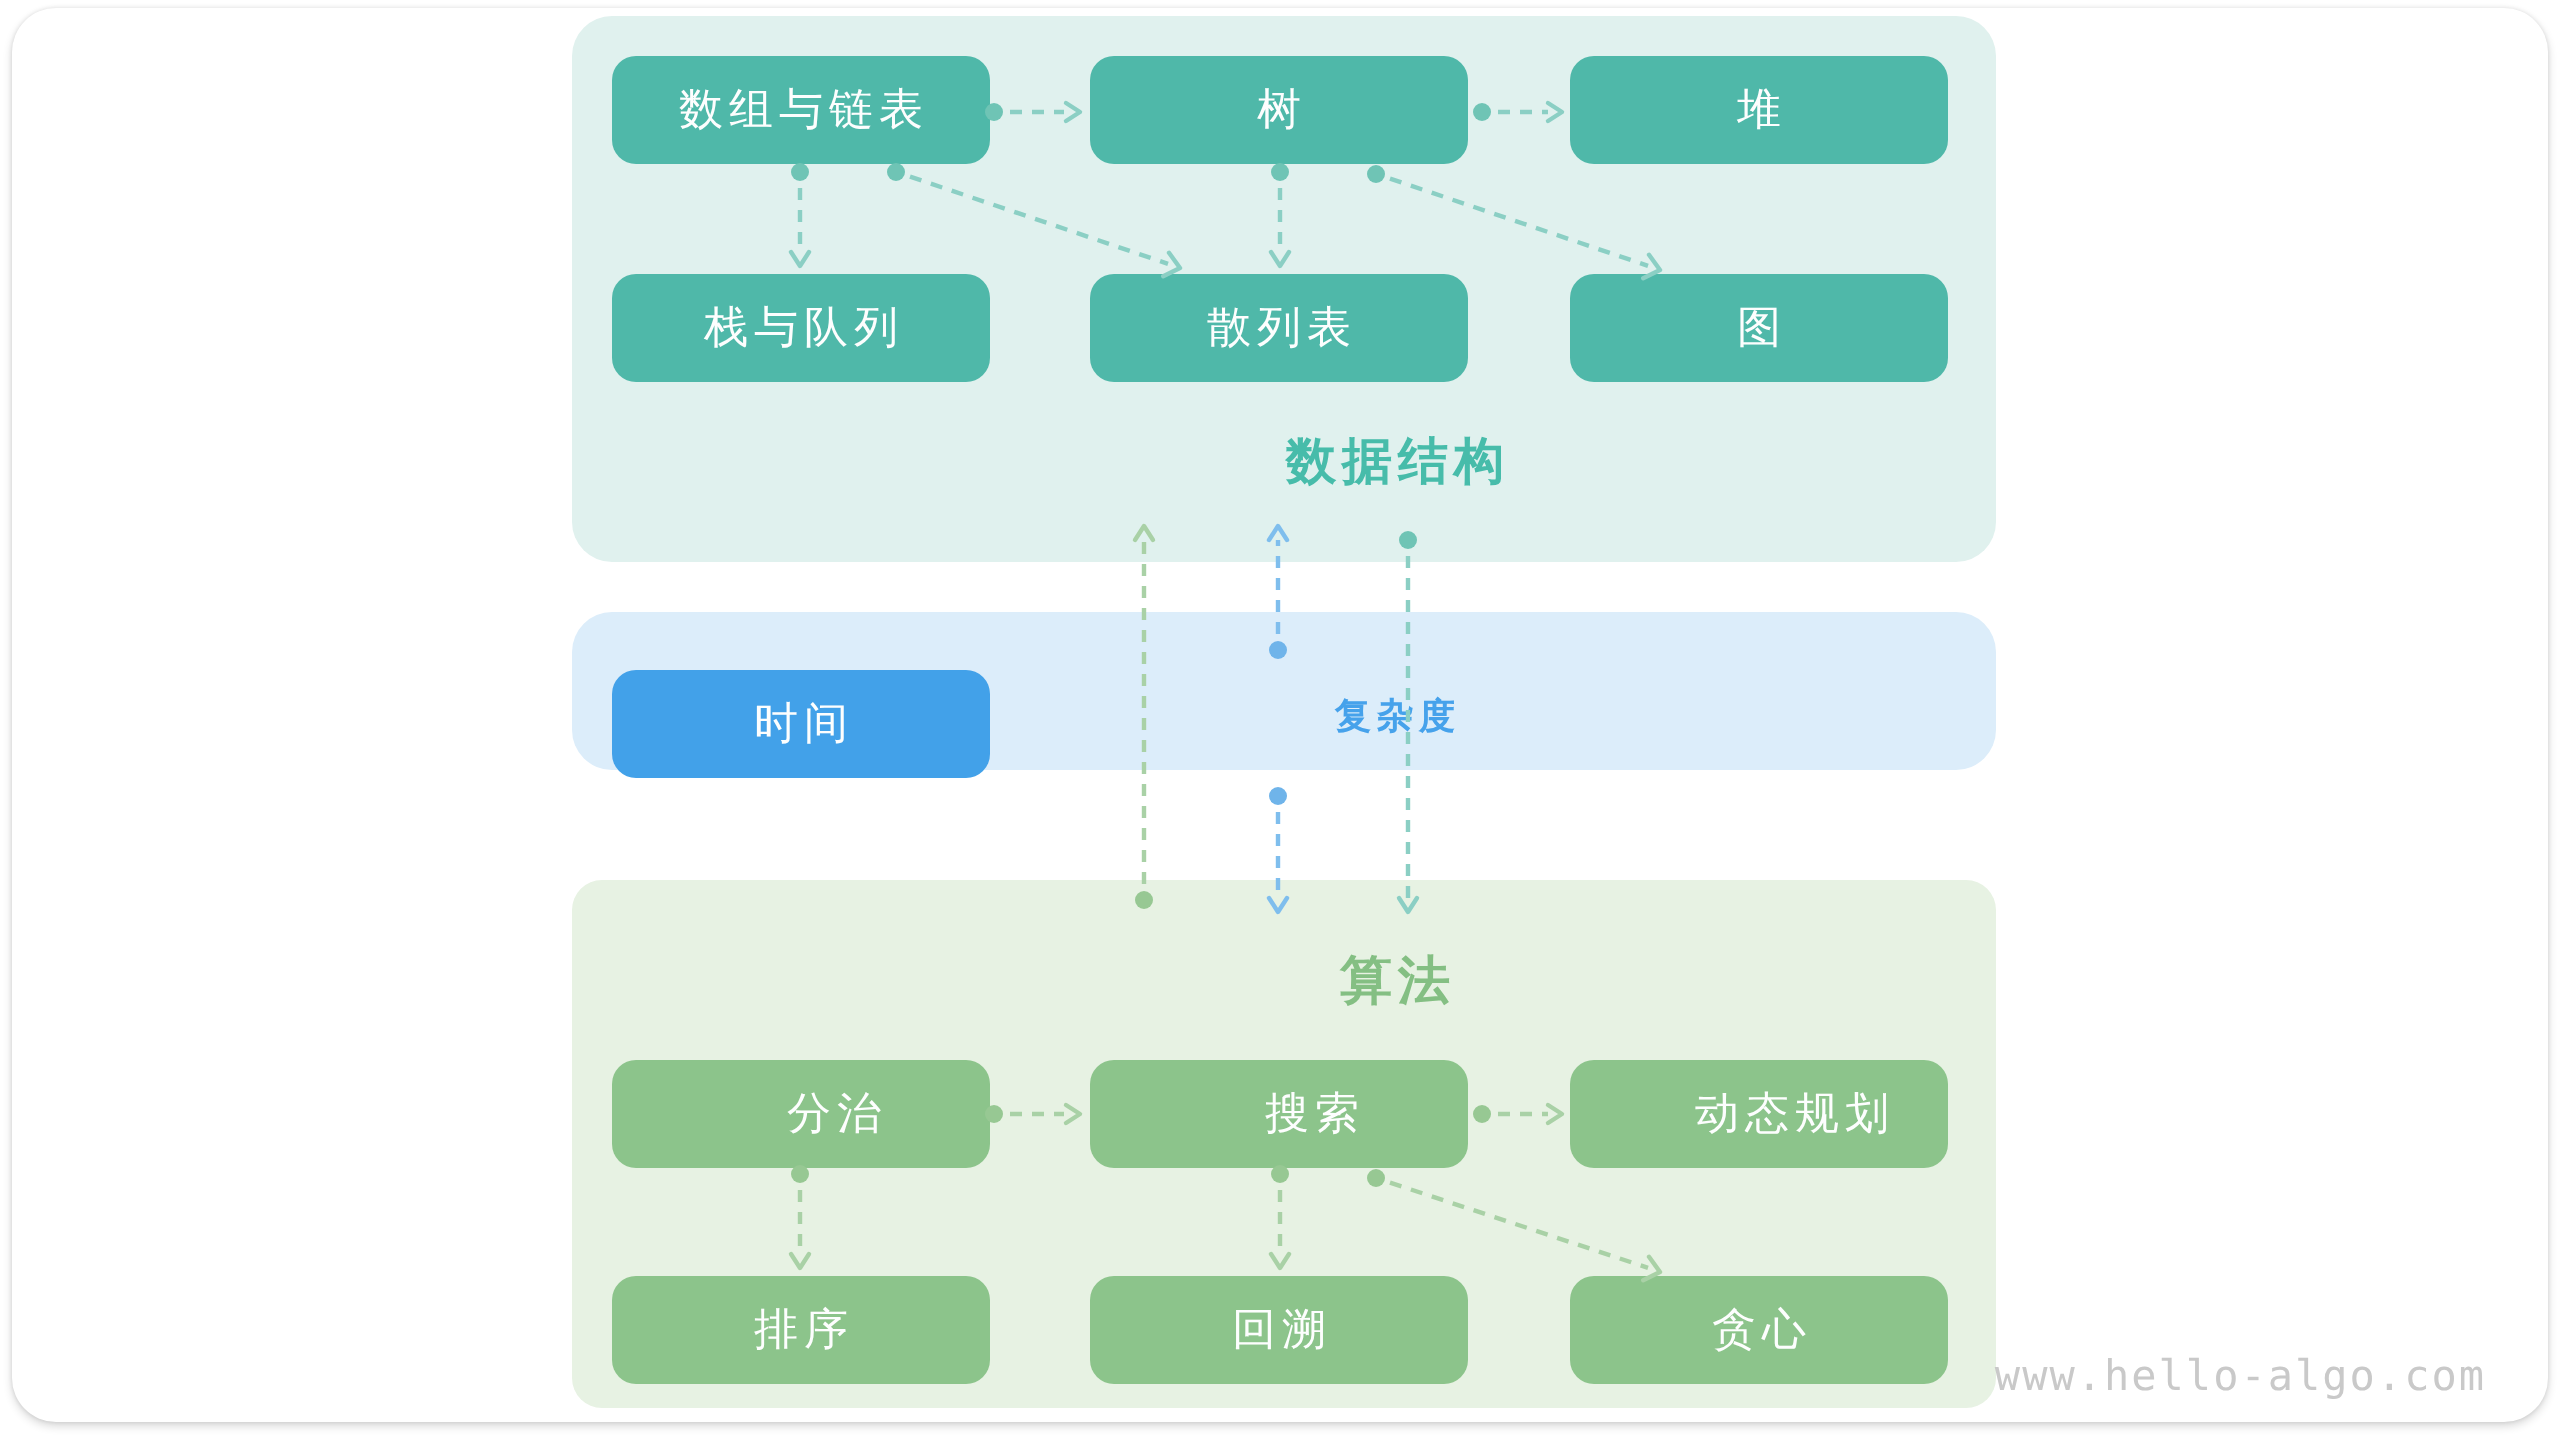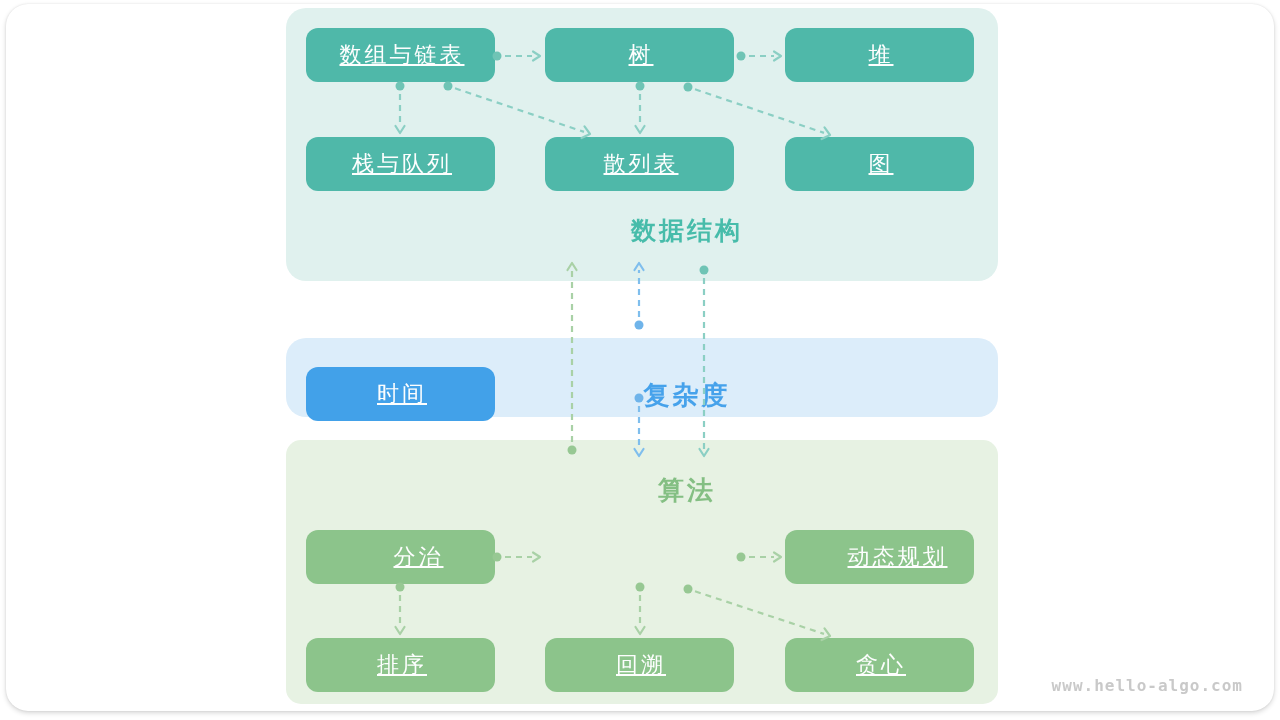--- a/index.html
+++ b/index.html
@@ -10,56 +10,55 @@
   }
   .card{
     position:absolute;left:6px;top:4px;width:1268px;height:707px;
     background:#ffffff;border-radius:22px;
     box-shadow:0 2px 5px rgba(0,0,0,.16),0 0 2px rgba(0,0,0,.10);
   }
   .panel{
     position:absolute;left:280px;width:712px;border-radius:20px;
   }
   .panel-ds{top:4px;height:273px;background:var(--ds_bg);}
-  .panel-cx{top:302px;height:79px;background:var(--cx_bg);margin-top:32px;}
+  .panel-cx{top:302px;height:79px;background:var(--cx_bg);}
   .panel-al{top:436px;height:264px;background:var(--al_bg);border-radius:15px;}
   .node{
     position:absolute;width:189px;height:54px;border-radius:12px;
     display:flex;align-items:center;justify-content:center;
     color:#fdfefe;font-size:22px;letter-spacing:3px;padding-left:3px;
     box-sizing:border-box;
-    text-decoration:underline;
   }
   .node-ds{background:var(--ds_box);}
   .node-cx{background:var(--cx_box);}
   .node-al{background:var(--al_box);}
   .col1{left:20px;} .col2{left:259px;} .col3{left:499px;}
   .ds-r1{top:20px;} .ds-r2{top:129px;}
   .cx-r1{top:29px;}
   .al-r1{top:90px;padding-left:36px;} .al-r2{top:198px;}
   .panel-label{
-    position:absolute;left:0;width:100%;text-align:center;
+    position:absolute;left:12px;width:100%;text-align:center;
     font-weight:bold;letter-spacing:3px;padding-left:45px;
   }
   .label-ds{top:206px;font-size:25px;color:var(--ds_label);}
-  .label-cx{top:40px;font-size:26px;color:var(--cx_label);}
+  .label-cx{top:40px;font-size:18px;color:var(--cx_label);}
   .label-al{top:33px;font-size:26px;color:var(--al_label);}
   svg.edges{position:absolute;left:0;top:0;width:1280px;height:720px;pointer-events:none;}
   .e-teal{stroke:var(--edge_teal);}
   .e-green{stroke:var(--edge_green);}
   .e-blue{stroke:var(--edge_blue);}
   .edge-line{fill:none;stroke-width:2.2;stroke-dasharray:6 5;}
   .edge-head{fill:none;stroke-width:2.2;stroke-linecap:round;stroke-linejoin:round;stroke-dasharray:none;}
   .d-teal{fill:var(--dot_teal);}
   .d-green{fill:var(--dot_green);}
   .d-blue{fill:var(--dot_blue);}
   .watermark{
     position:absolute;top:676px;right:37px;
     font-family:"DejaVu Sans Mono","Liberation Mono",monospace;
-    font-size:16px;color:var(--watermark);letter-spacing:1px;font-weight:bold;
+    font-size:21px;color:var(--watermark);letter-spacing:1px;
   }
 </style>
 </head>
 <body>
 
 <div class="card">
 
   <div class="panel panel-ds">
     <div class="node node-ds col1 ds-r1">数组与链表</div>
     <div class="node node-ds col2 ds-r1">树</div>
@@ -71,20 +70,21 @@
   </div>
 
   <div class="panel panel-cx">
     <div class="node node-cx col1 cx-r1">时间</div>
     <div class="panel-label label-cx">复杂度</div>
   </div>
 
   <div class="panel panel-al">
     <div class="panel-label label-al">算法</div>
     <div class="node node-al col1 al-r1">分治</div>
+    <div class="node node-al col2 al-r1">搜索</div>
     <div class="node node-al col3 al-r1">动态规划</div>
     <div class="node node-al col1 al-r2">排序</div>
     <div class="node node-al col3 al-r2">贪心</div>
     <div class="node node-al col2 al-r2">回溯</div>
   </div>
 </div>
 
 <svg class="edges" viewBox="0 0 1280 720">
 
   <g>

